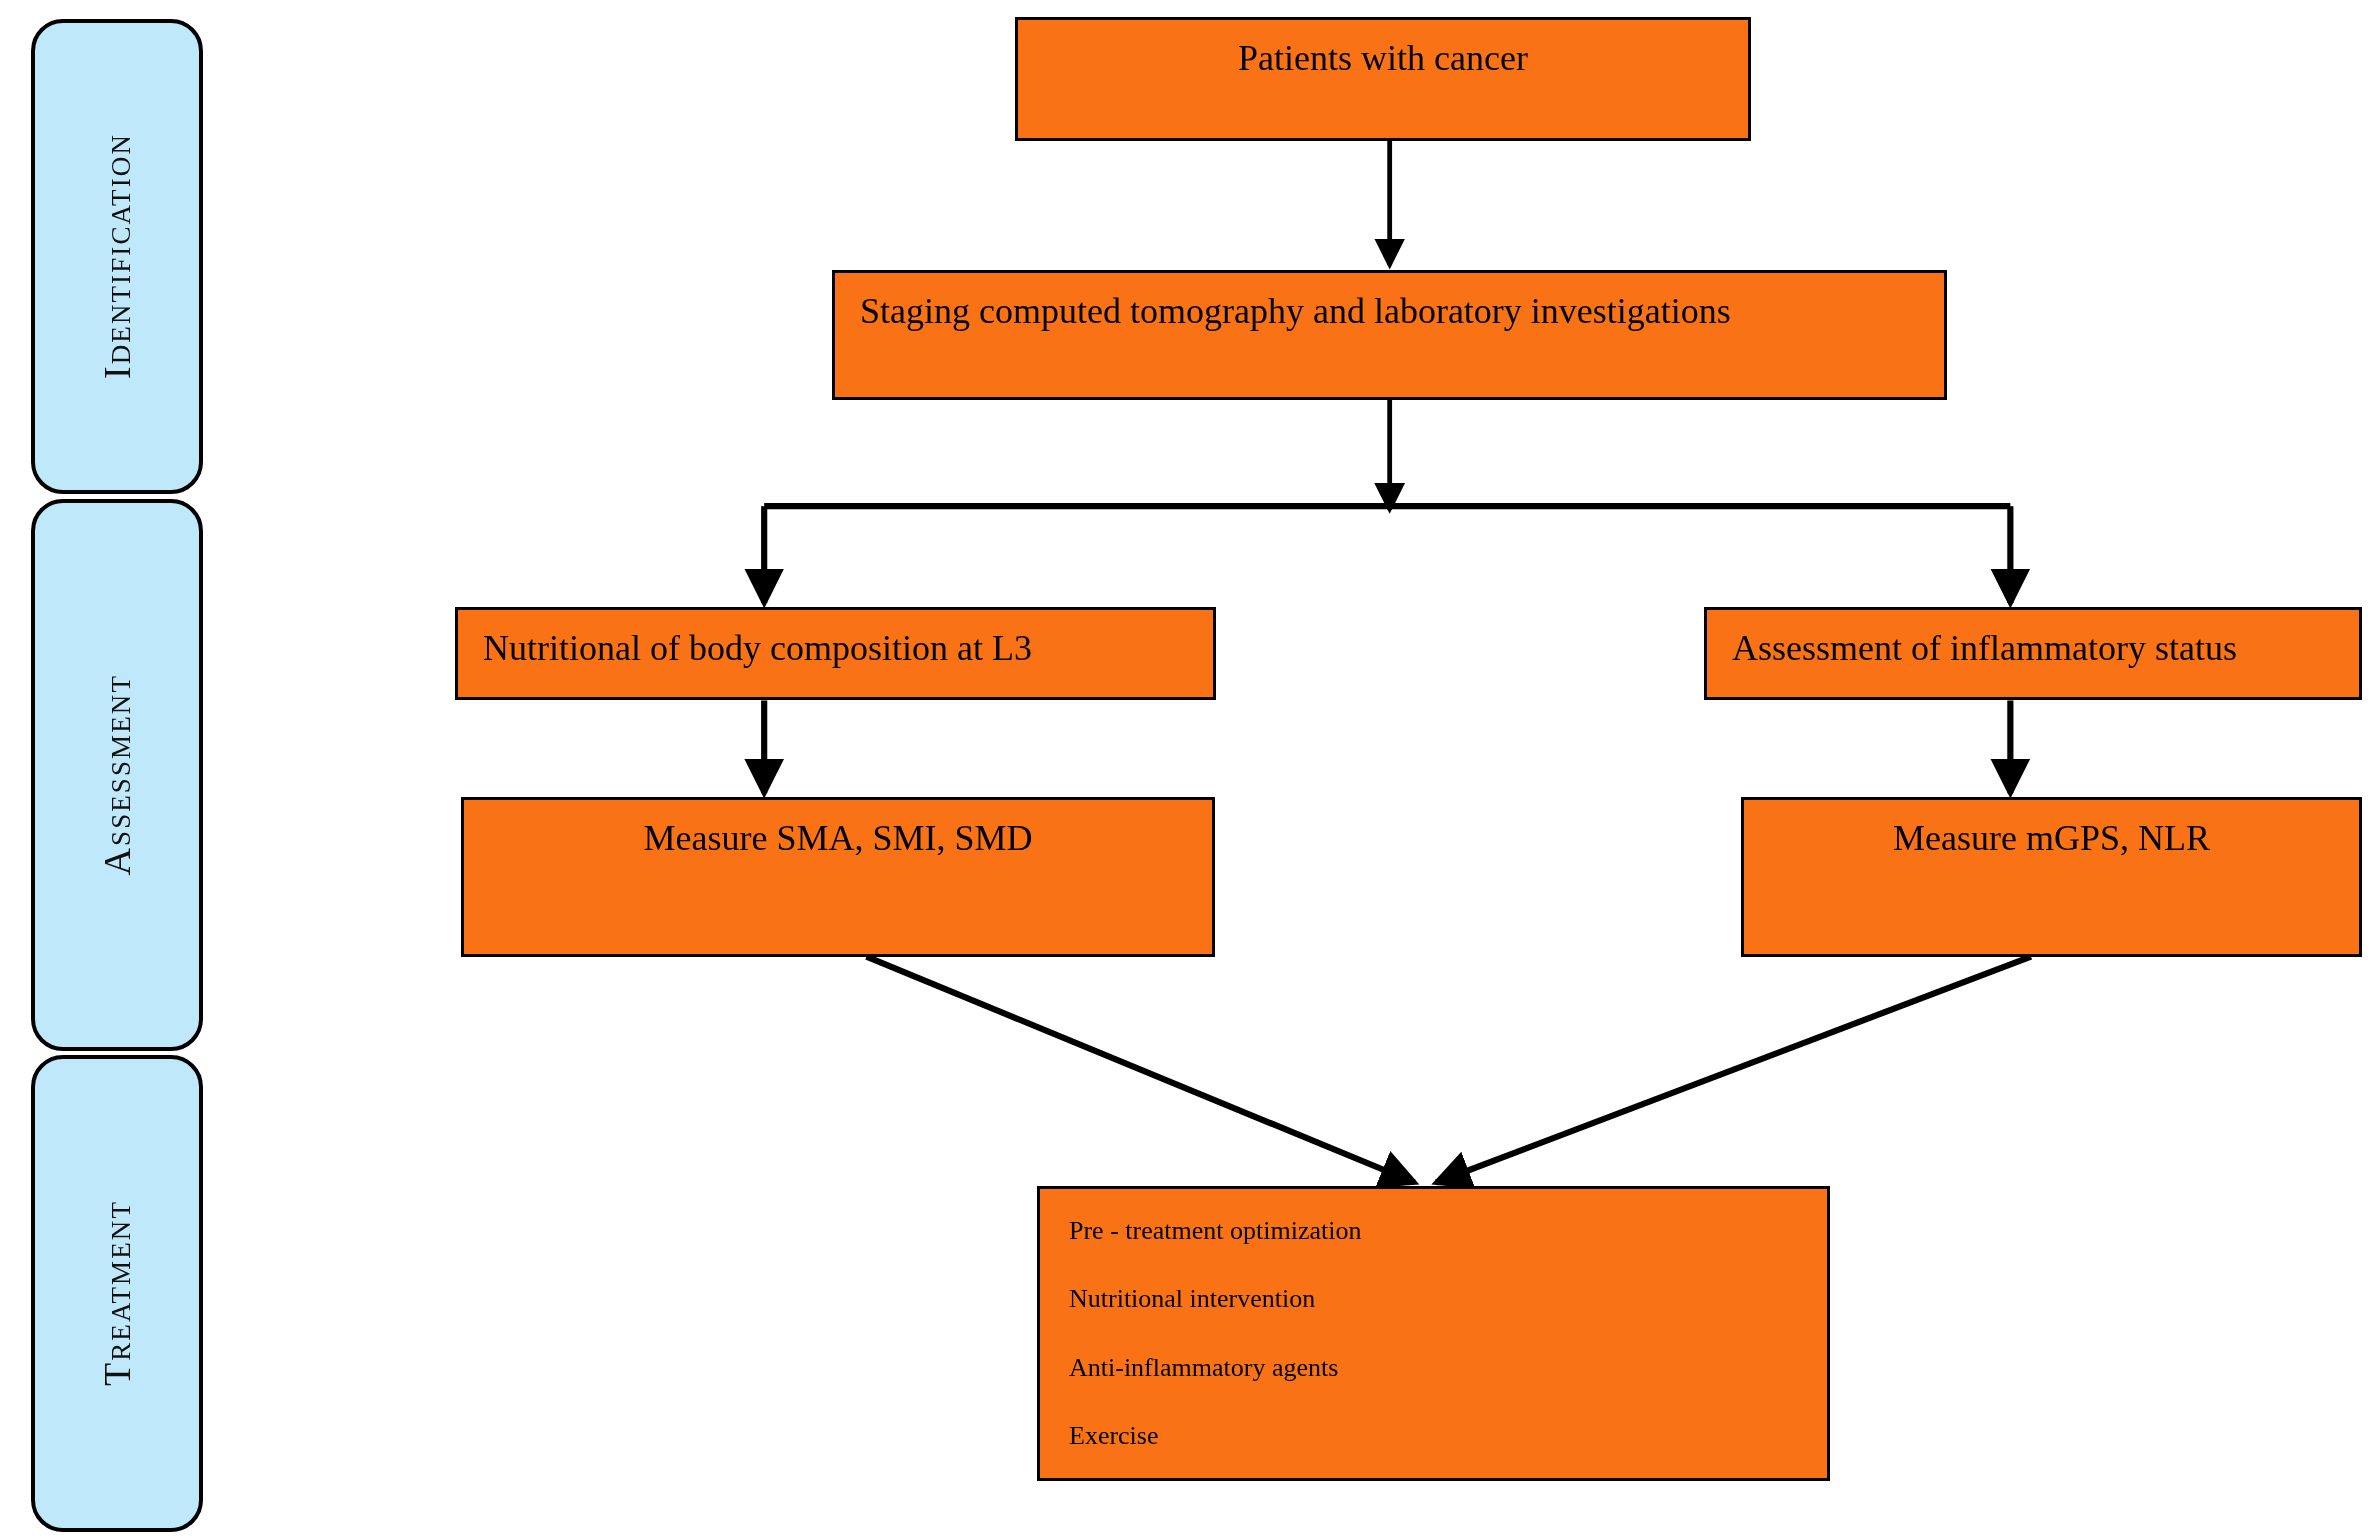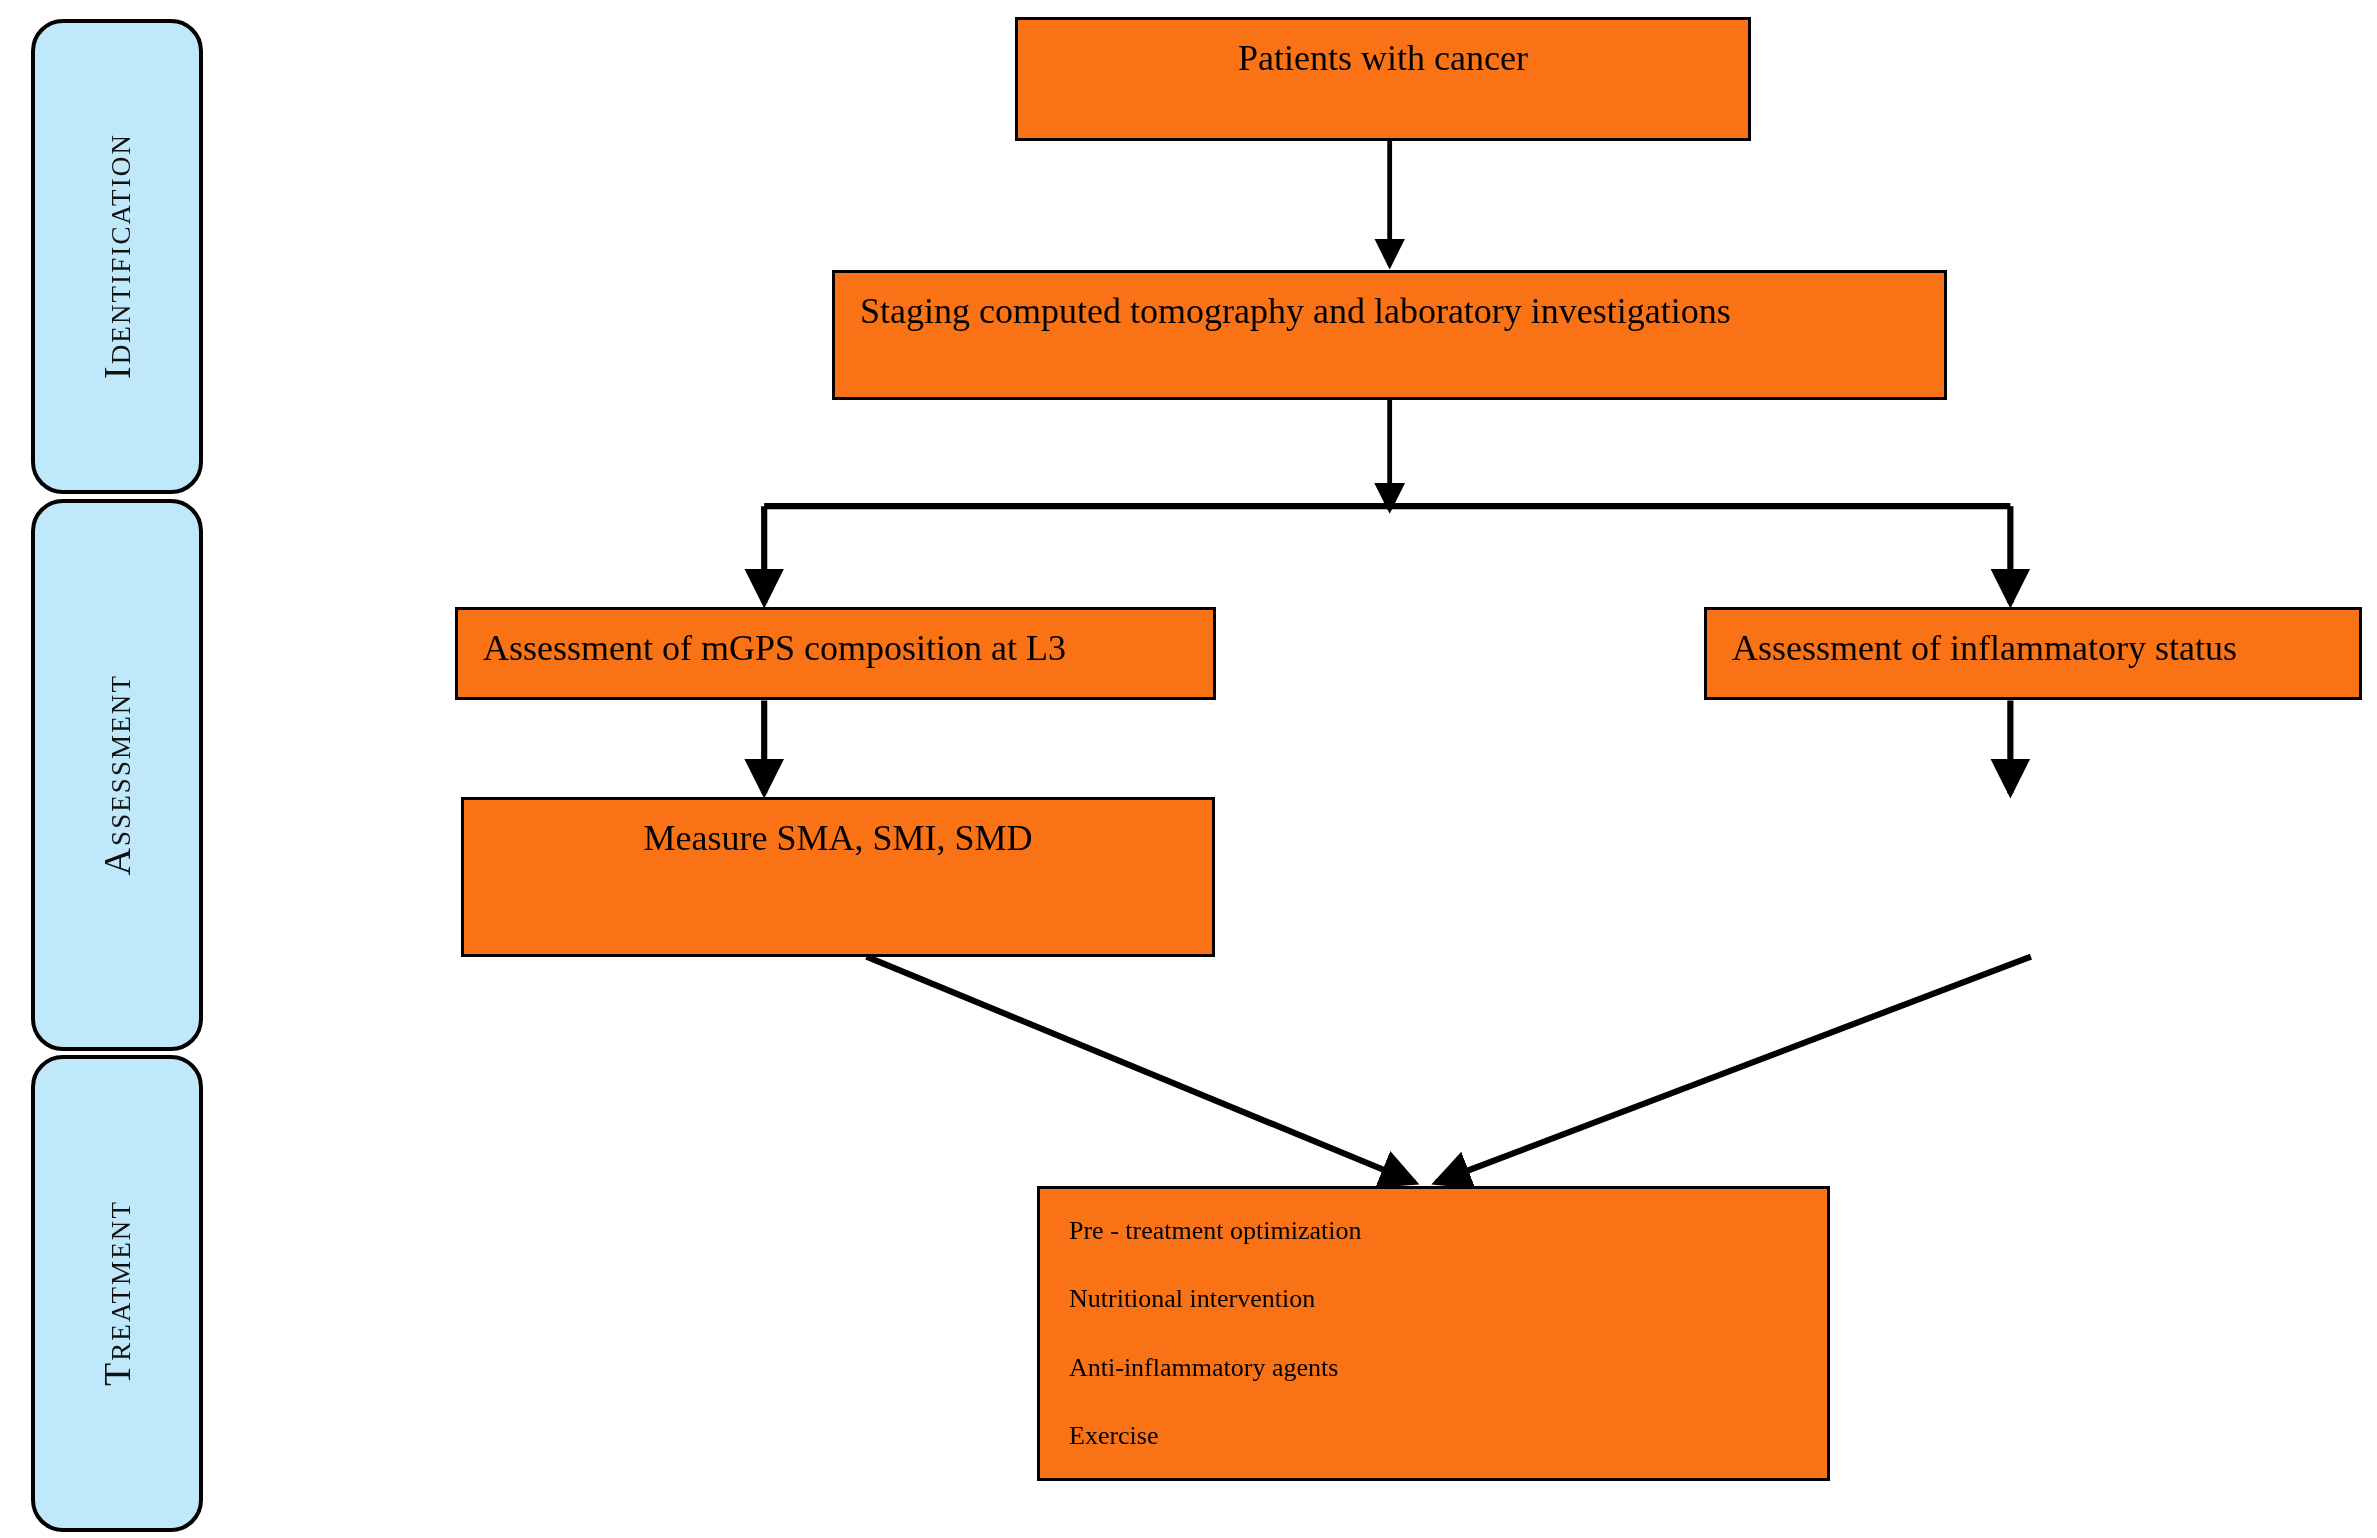--- a/index.html
+++ b/index.html
@@ -129,31 +129,34 @@
 
   <div class="box center" style="left:1015px;top:17px;width:736px;height:124px;">
     <span class="box-text">Patients with cancer</span>
   </div>
 
   <div class="box lead" style="left:832px;top:270px;width:1115px;height:130px;">
     <span class="box-text">Staging computed tomography and laboratory investigations</span>
   </div>
 
   <div class="box lead" style="left:455px;top:607px;width:761px;height:93px;">
-    <span class="box-text">Assessment of mGPS composition at L3</span>
+    <span class="box-text">Nutritional of body composition at L3</span>
   </div>
 
   <div class="box lead" style="left:1704px;top:607px;width:658px;height:93px;">
     <span class="box-text">Assessment of inflammatory status</span>
   </div>
 
   <div class="box center" style="left:461px;top:797px;width:754px;height:160px;">
     <span class="box-text">Measure SMA, SMI, SMD</span>
   </div>
 
+  <div class="box center" style="left:1741px;top:797px;width:621px;height:160px;">
+    <span class="box-text">Measure mGPS, NLR</span>
+  </div>
 
   <div class="box listbox" style="left:1037px;top:1186px;width:793px;height:295px;">
     <div class="list-line">Pre - treatment optimization</div>
     <div class="list-line">Nutritional intervention</div>
     <div class="list-line">Anti-inflammatory agents</div>
     <div class="list-line">Exercise</div>
   </div>
 
 </div>
 

